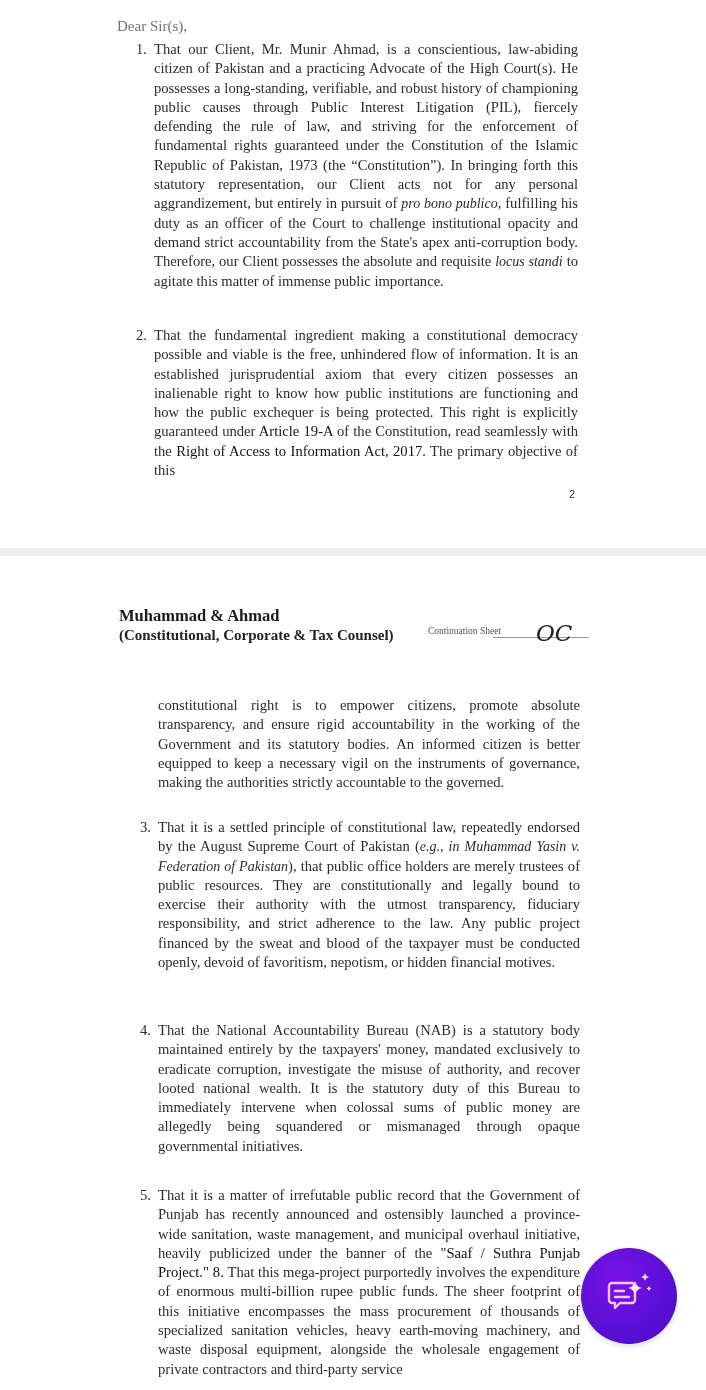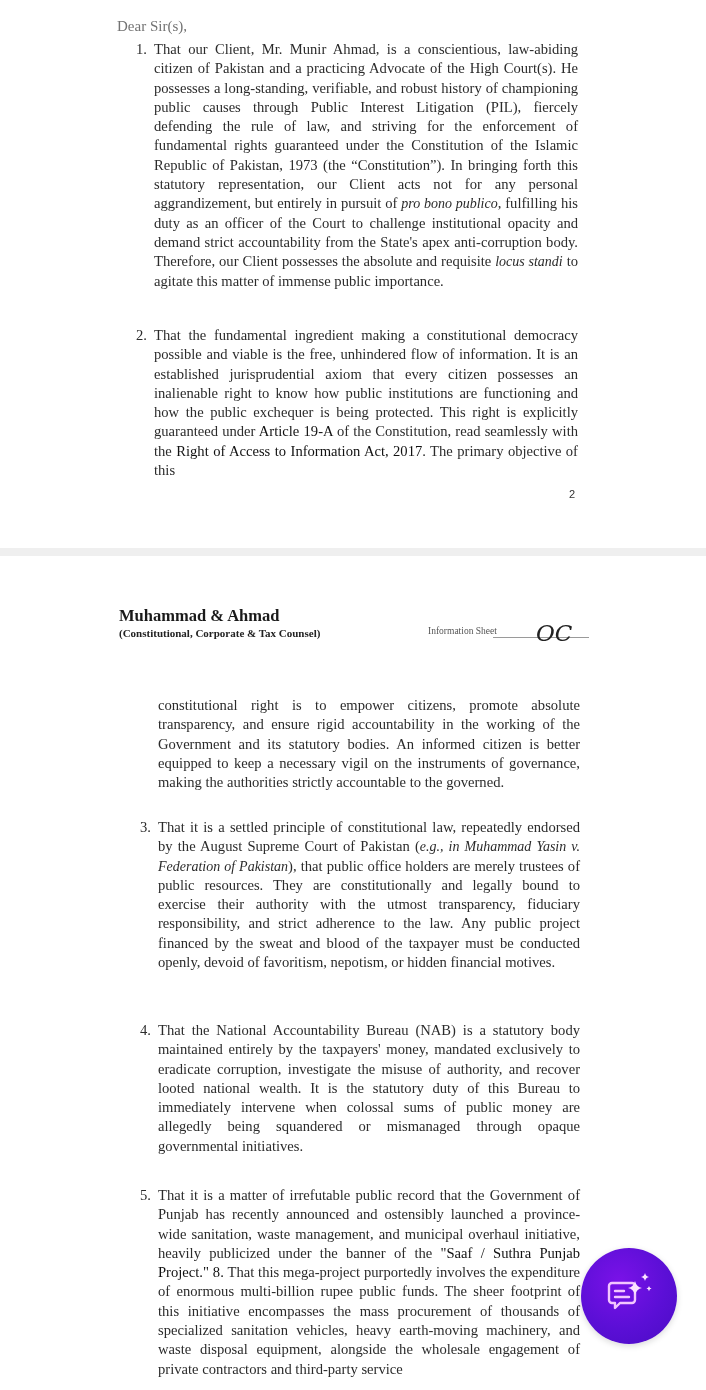--- a/index.html
+++ b/index.html
@@ -30,21 +30,21 @@
   #p2 { left: 154px; top: 326px; width: 424px; }
   .page-number {
     position: absolute; left: 569px; top: 488px; font-size: 11px;
     font-family: "Liberation Sans", sans-serif; color: #333;
   }
   .firm-name {
     position: absolute; left: 119px; top: 50px; font-size: 16.5px;
     font-family: "Liberation Serif", serif; color: #1a1a1a; font-weight: bold;
   }
   .firm-sub {
-    position: absolute; left: 119px; top: 71px; font-size: 11px;
+    position: absolute; left: 119px; top: 71px; font-size: 15px;
     font-family: "Liberation Serif", serif; color: #222; font-weight: bold;
   }
   .cont-sheet {
     position: absolute; left: 428px; top: 70px; font-size: 9.5px; color: #555;
     font-family: "Liberation Serif", serif;
   }
   .sig-line {
     position: absolute; left: 493px; top: 81px; width: 96px; height: 1px; background: #9a9a9a;
   }
   .signature {
@@ -71,21 +71,21 @@
   <div class="para" id="p1"><span class="num">1.</span><span>That our Client, Mr. Munir Ahmad, is a conscientious, law-abiding citizen of Pakistan and a practicing Advocate of the High Court(s). He possesses a long-standing, verifiable, and robust history of championing public causes through Public Interest Litigation (PIL), fiercely defending the rule of law, and striving for the enforcement of fundamental rights guaranteed under the Constitution of the Islamic Republic of Pakistan, 1973 (the “Constitution”). In bringing forth this statutory representation, our Client acts not for any personal aggrandizement, but entirely in pursuit of </span><i>pro bono publico</i><span>, fulfilling his duty as an officer of the Court to challenge institutional opacity and demand strict accountability from the State's apex anti-corruption body. Therefore, our Client possesses the absolute and requisite </span><i>locus standi</i><span> to agitate this matter of immense public importance.</span></div>
   <div class="para" id="p2"><span class="num">2.</span><span>That the fundamental ingredient making a constitutional democracy possible and viable is the free, unhindered flow of information. It is an established jurisprudential axiom that every citizen possesses an inalienable right to know how public institutions are functioning and how the public exchequer is being protected. This right is explicitly guaranteed under </span><b>Article 19-A</b><span> of the Constitution, read seamlessly with the </span><b>Right of Access to Information Act, 2017</b><span>. The primary objective of this</span></div>
   <div class="page-number">2</div>
 </div>
 
 <div class="separator"></div>
 
 <div class="page" id="page2">
   <div class="firm-name">Muhammad &amp; Ahmad</div>
   <div class="firm-sub">(Constitutional, Corporate &amp; Tax Counsel)</div>
-  <div class="cont-sheet">Information Sheet</div>
+  <div class="cont-sheet">Continuation Sheet</div>
   <div class="sig-line"></div>
   <div class="signature">OC</div>
   <div class="para" id="p2c"><span>constitutional right is to empower citizens, promote absolute transparency, and ensure rigid accountability in the working of the Government and its statutory bodies. An informed citizen is better equipped to keep a necessary vigil on the instruments of governance, making the authorities strictly accountable to the governed.</span></div>
   <div class="para" id="p3"><span class="num">3.</span><span>That it is a settled principle of constitutional law, repeatedly endorsed by the August Supreme Court of Pakistan (</span><i>e.g., in Muhammad Yasin v. Federation of Pakistan</i><span>), that public office holders are merely trustees of public resources. They are constitutionally and legally bound to exercise their authority with the utmost transparency, fiduciary responsibility, and strict adherence to the law. Any public project financed by the sweat and blood of the taxpayer must be conducted openly, devoid of favoritism, nepotism, or hidden financial motives.</span></div>
   <div class="para" id="p4"><span class="num">4.</span><span>That the National Accountability Bureau (NAB) is a statutory body maintained entirely by the taxpayers' money, mandated exclusively to eradicate corruption, investigate the misuse of authority, and recover looted national wealth. It is the statutory duty of this Bureau to immediately intervene when colossal sums of public money are allegedly being squandered or mismanaged through opaque governmental initiatives.</span></div>
   <div class="para" id="p5"><span class="num">5.</span><span>That it is a matter of irrefutable public record that the Government of Punjab has recently announced and ostensibly launched a province-wide sanitation, waste management, and municipal overhaul initiative, heavily publicized under the banner of the </span><b>"Saaf / Suthra Punjab Project." 8.</b><span> That this mega-project purportedly involves the expenditure of enormous multi-billion rupee public funds. The sheer footprint of this initiative encompasses the mass procurement of thousands of specialized sanitation vehicles, heavy earth-moving machinery, and waste disposal equipment, alongside the wholesale engagement of private contractors and third-party service</span></div>
 </div>
 
 <div class="ai-fab">
   <span>

